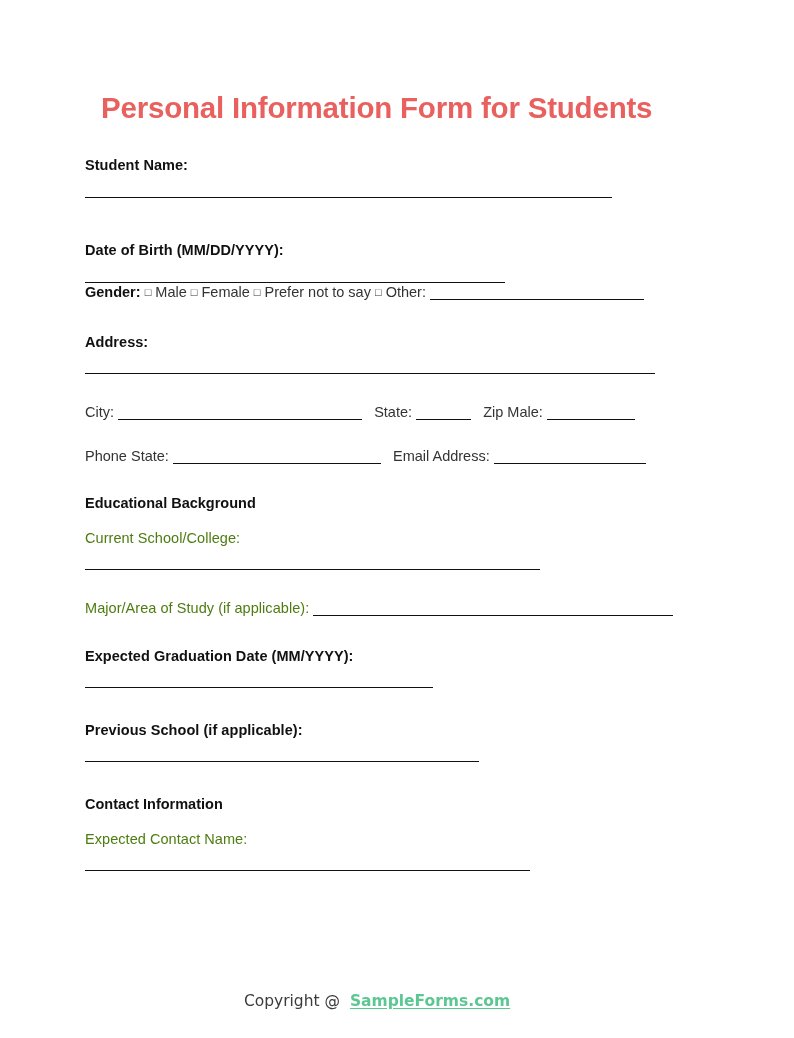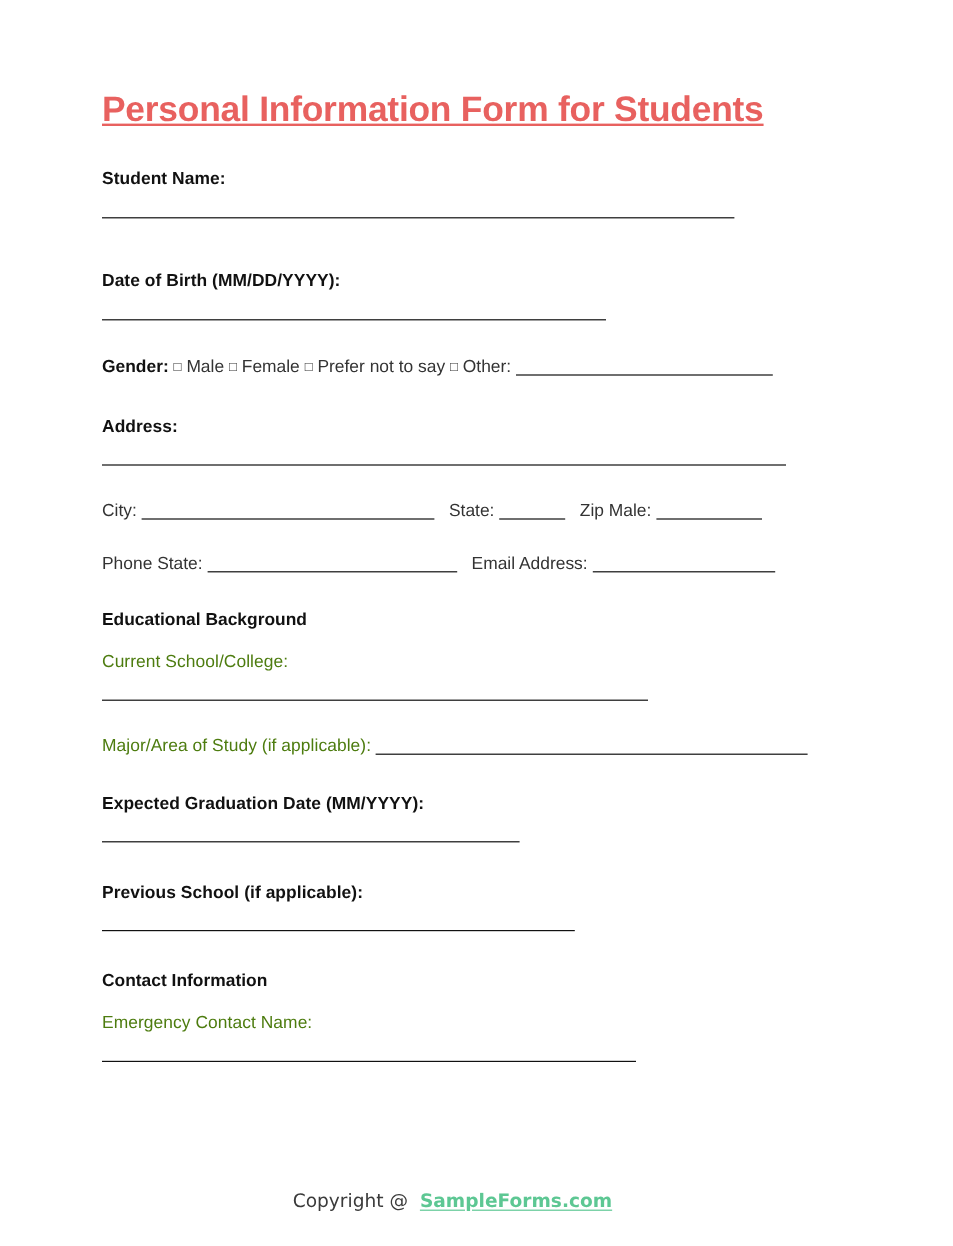--- a/index.html
+++ b/index.html
@@ -28,25 +28,24 @@
     top: 0;
     width: 625px;
   }
 
   
   .doc-title {
     font-size: 29.5px;
     font-weight: bold;
     letter-spacing: -0.2px;
     color: #e8615f;
-    margin: 0;
+    margin: 16px;
     padding-top: 75px;
     line-height: 34px;
     white-space: nowrap;
-    text-decoration: underline;
   }
 
   
   .field-block { margin: 0; }
 
   .label-bold {
     font-size: 14.5px;
     font-weight: bold;
     color: #111111;
     line-height: 18px;
@@ -127,21 +126,21 @@
     <div class="field-block" style="margin-top:31px;">
       <div class="label-bold">Student Name:</div>
       <div class="rule" style="width:527px; margin-top:23px;"></div>
     </div>
 
     <div class="field-block" style="margin-top:43px;">
       <div class="label-bold">Date of Birth (MM/DD/YYYY):</div>
       <div class="rule" style="width:420px; margin-top:23px;"></div>
     </div>
 
-    <div class="field-block" style="margin-top:30px;">
+    <div class="field-block" style="">
       <div class="row-inline">
         <span class="lbl-b">Gender:</span><span>&nbsp;</span><span class="cbx">□</span>
         <span>Male</span>
         <span class="cbx">□</span>
         <span>Female</span>
         <span class="cbx">□</span>
         <span>Prefer not to say</span>
         <span class="cbx">□</span>
         <span>Other:</span>
         <span class="rule-inline" style="width:214px;"></span>
@@ -200,21 +199,21 @@
     <div class="field-block" style="margin-top:33px;">
       <div class="label-bold">Previous School (if applicable):</div>
       <div class="rule" style="width:394px; margin-top:22px;"></div>
     </div>
 
     <div class="field-block" style="margin-top:33px;">
       <div class="sect-head">Contact Information</div>
     </div>
 
     <div class="field-block" style="margin-top:17px;">
-      <div class="label-reg">Emergency Contact Name:</div>
+      <div class="label-reg">Expected Contact Name:</div>
       <div class="rule" style="width:445px; margin-top:22px;"></div>
     </div>
 
   </div>
 
   <div class="footer">
     <span>Copyright @</span>
     <span>&nbsp;</span><span class="brand">SampleForms.com</span>
   </div>
 </div>

